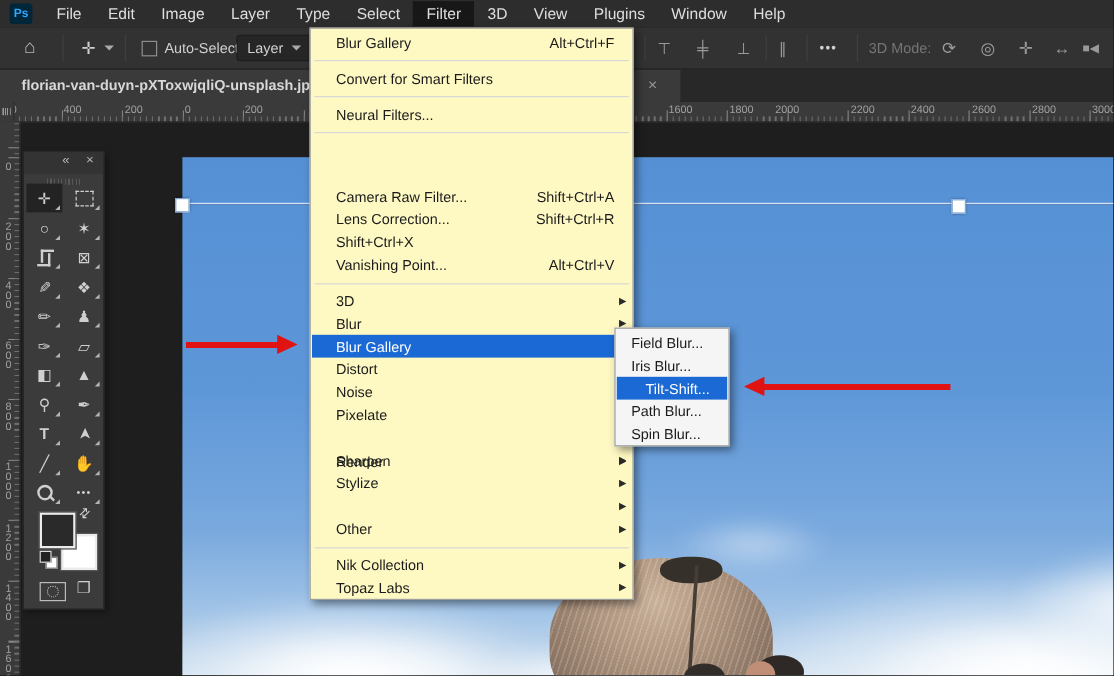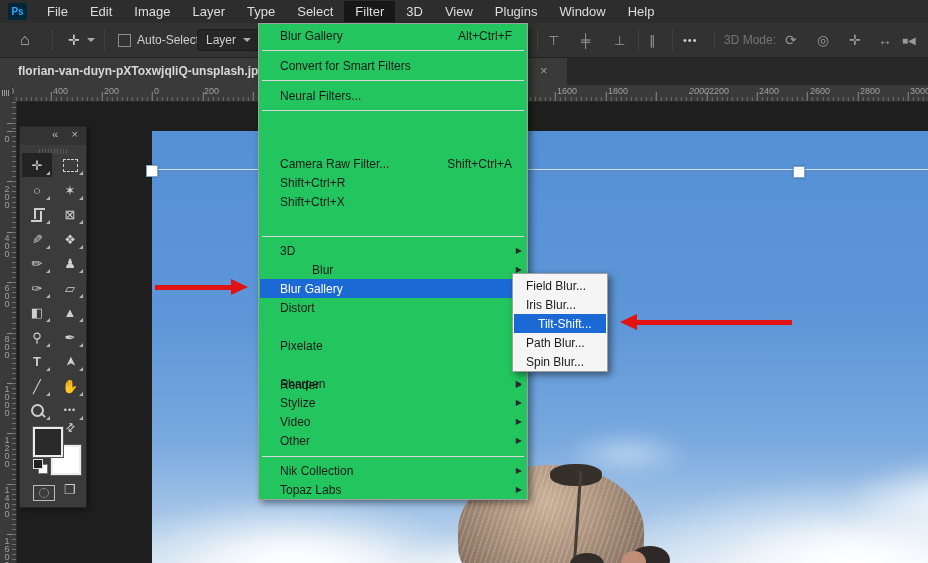--- a/index.html
+++ b/index.html
@@ -80,21 +80,21 @@
   .i-zoom::after{content:"";position:absolute;left:7px;top:8px;width:6px;height:2px;background:#cfcfcf;transform:rotate(45deg);}
   .fg-swatch{position:absolute;left:13px;top:300px;width:26px;height:26px;background:#2a2a2a;border:2px solid #ececec;outline:1px solid #555;}
   .bg-swatch{position:absolute;left:31px;top:318px;width:26px;height:26px;background:#fff;border:2px solid #ececec;outline:1px solid #555;}
   .swap{position:absolute;left:46px;top:294px;color:#cfcfcf;font-size:11px;transform:rotate(-45deg);}
   .mini-fg{position:absolute;left:13px;top:332px;width:8px;height:8px;background:#222;border:1px solid #ddd;}
   .mini-bg{position:absolute;left:18px;top:337px;width:8px;height:8px;background:#fff;border:1px solid #777;}
   .i-qmask{position:absolute;left:13px;top:358px;width:20px;height:14px;border:1px solid #bbb;}
   .i-qmask::after{content:"";position:absolute;left:5px;top:2px;width:8px;height:8px;border:1px dotted #bbb;border-radius:50%;}
   .i-screen{position:absolute;left:44px;top:355px;color:#cfcfcf;font-size:13px;}
   
-  #filter-menu{position:absolute;left:258px;top:23px;width:270px;height:477px;background:#22c55e;
+  #filter-menu{position:absolute;left:258px;top:23px;width:270px;height:477px;background:#fef9c3;
       border:1px solid #9f9f9f;box-shadow:3px 3px 7px rgba(0,0,0,.45);z-index:10;box-sizing:border-box;}
   #blur-submenu{position:absolute;left:512px;top:273px;width:96px;height:99px;background:#f5f5f5;
       border:1px solid #9f9f9f;box-shadow:3px 3px 7px rgba(0,0,0,.45);z-index:11;box-sizing:border-box;}
   .mi{position:absolute;left:1px;right:1px;height:19px;font-size:12px;color:#1b1b1b;
       display:flex;align-items:center;padding:0 14px 0 20px;box-sizing:border-box;white-space:nowrap;}
   .mi .ml{flex:1;}
   .mi .ma{position:absolute;right:4px;top:5px;font-size:8px;color:#2a2a2a;}
   .mi.hl{background:#1b69d4;color:#fff;}
   .mi.hl .ma{color:#fff;}
   .msep{position:absolute;left:3px;right:3px;border-top:1px solid #d8d8d8;}
@@ -218,21 +218,21 @@
 
   <div id="ruler-h">
     <span class="rhl" style="left:-3px;">600</span>
     <span class="rhl" style="left:51px;">400</span>
     <span class="rhl" style="left:102px;">200</span>
     <span class="rhl" style="left:152px;">0</span>
     <span class="rhl" style="left:202px;">200</span>
     <span class="rhl" style="left:505px;">1400</span>
     <span class="rhl" style="left:555px;">1600</span>
     <span class="rhl" style="left:606px;">1800</span>
-    <span class="rhl" style="left:687px;font-style:italic;">2000</span>
+    <span class="rhl" style="left:644px;">2000</span>
     <span class="rhl" style="left:707px;">2200</span>
     <span class="rhl" style="left:757px;">2400</span>
     <span class="rhl" style="left:808px;">2600</span>
     <span class="rhl" style="left:858px;">2800</span>
     <span class="rhl" style="left:908px;">3000</span>
   </div>
   <div id="ruler-corner"></div>
   <div id="ruler-v">
     <span class="rvl" style="top:33px;">0</span>
     <span class="rvl" style="top:83px;">200</span>
@@ -349,63 +349,68 @@
     <div class="msep" style="top:56px;"></div>
     <div class="mi" style="top:62px;">
       <span class="ml">Neural Filters...</span>
       </div>
     <div class="msep" style="top:86px;"></div>
     <div class="mi" style="top:130px;">
       <span class="ml">Camera Raw Filter...</span>
         <span class="ms">Shift+Ctrl+A</span>
       </div>
     <div class="mi" style="top:149px;">
+      <span class="ml">Lens Correction...</span>
         <span class="ms">Shift+Ctrl+R</span>
       </div>
     <div class="mi" style="top:168px;">
         <span class="ms">Shift+Ctrl+X</span>
+      </div>
+    <div class="mi" style="top:187px;">
+      <span class="ml">Vanishing Point...</span>
+        <span class="ms">Alt+Ctrl+V</span>
       </div>
     <div class="msep" style="top:212px;"></div>
     <div class="mi" style="top:217px;">
       <span class="ml">3D</span>
         <span class="ma">▶</span>
       </div>
-    <div class="mi" style="top:236px;margin-left:32px;">
+    <div class="mi" style="top:236px;">
       <span class="ml">Blur</span>
         <span class="ma">▶</span>
       </div>
     <div class="mi hl" style="top:255px;">
       <span class="ml">Blur Gallery</span>
         <span class="ma">▶</span>
       </div>
     <div class="mi" style="top:274px;">
       <span class="ml">Distort</span>
         <span class="ma">▶</span>
       </div>
     <div class="mi" style="top:293px;">
+      <span class="ml">Noise</span>
         <span class="ma">▶</span>
       </div>
     <div class="mi" style="top:312px;">
       <span class="ml">Pixelate</span>
         <span class="ma">▶</span>
       </div>
     <div class="mi" style="top:331px;margin-top:20px;">
       <span class="ml">Render</span>
         <span class="ma">▶</span>
       </div>
     <div class="mi" style="top:350px;">
       <span class="ml">Sharpen</span>
         <span class="ma">▶</span>
       </div>
     <div class="mi" style="top:369px;">
       <span class="ml">Stylize</span>
         <span class="ma">▶</span>
       </div>
     <div class="mi" style="top:388px;">
-      <span class="ml">Video</span>
         <span class="ma">▶</span>
       </div>
     <div class="mi" style="top:407px;justify-content:center;">
       <span class="ml">Other</span>
         <span class="ma">▶</span>
       </div>
     <div class="msep" style="top:432px;"></div>
     <div class="mi" style="top:437px;">
       <span class="ml">Nik Collection</span>
         <span class="ma">▶</span>

